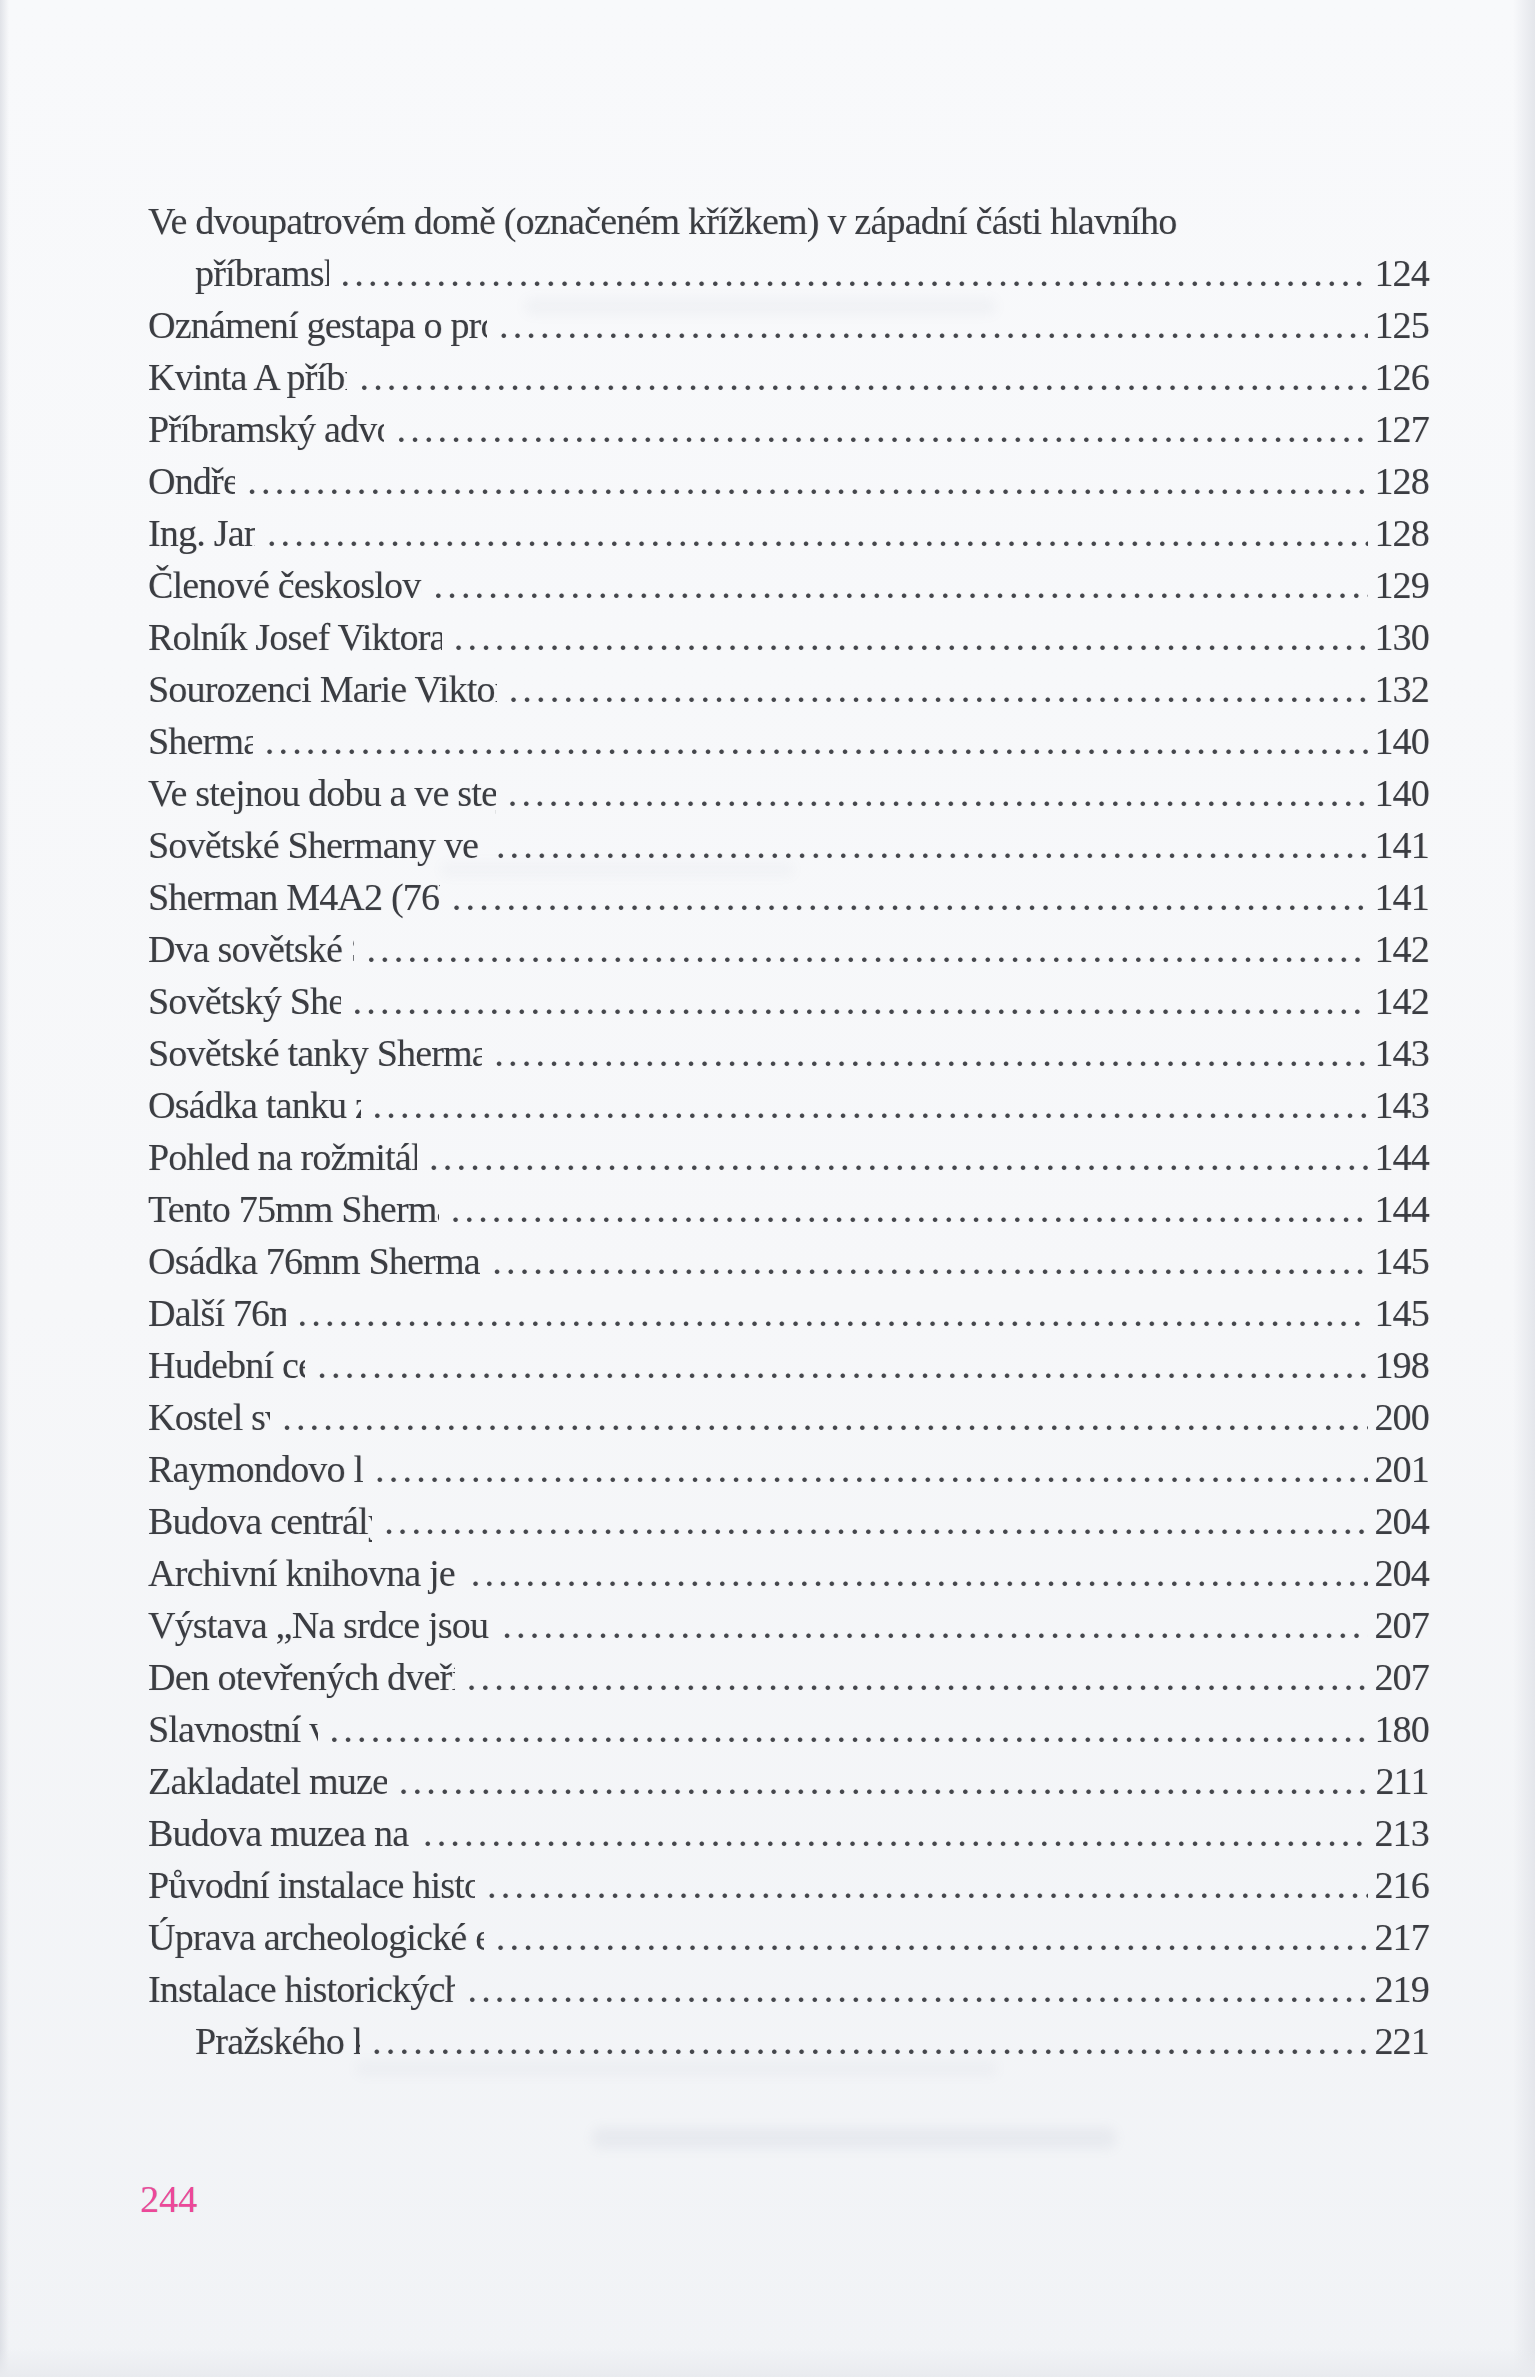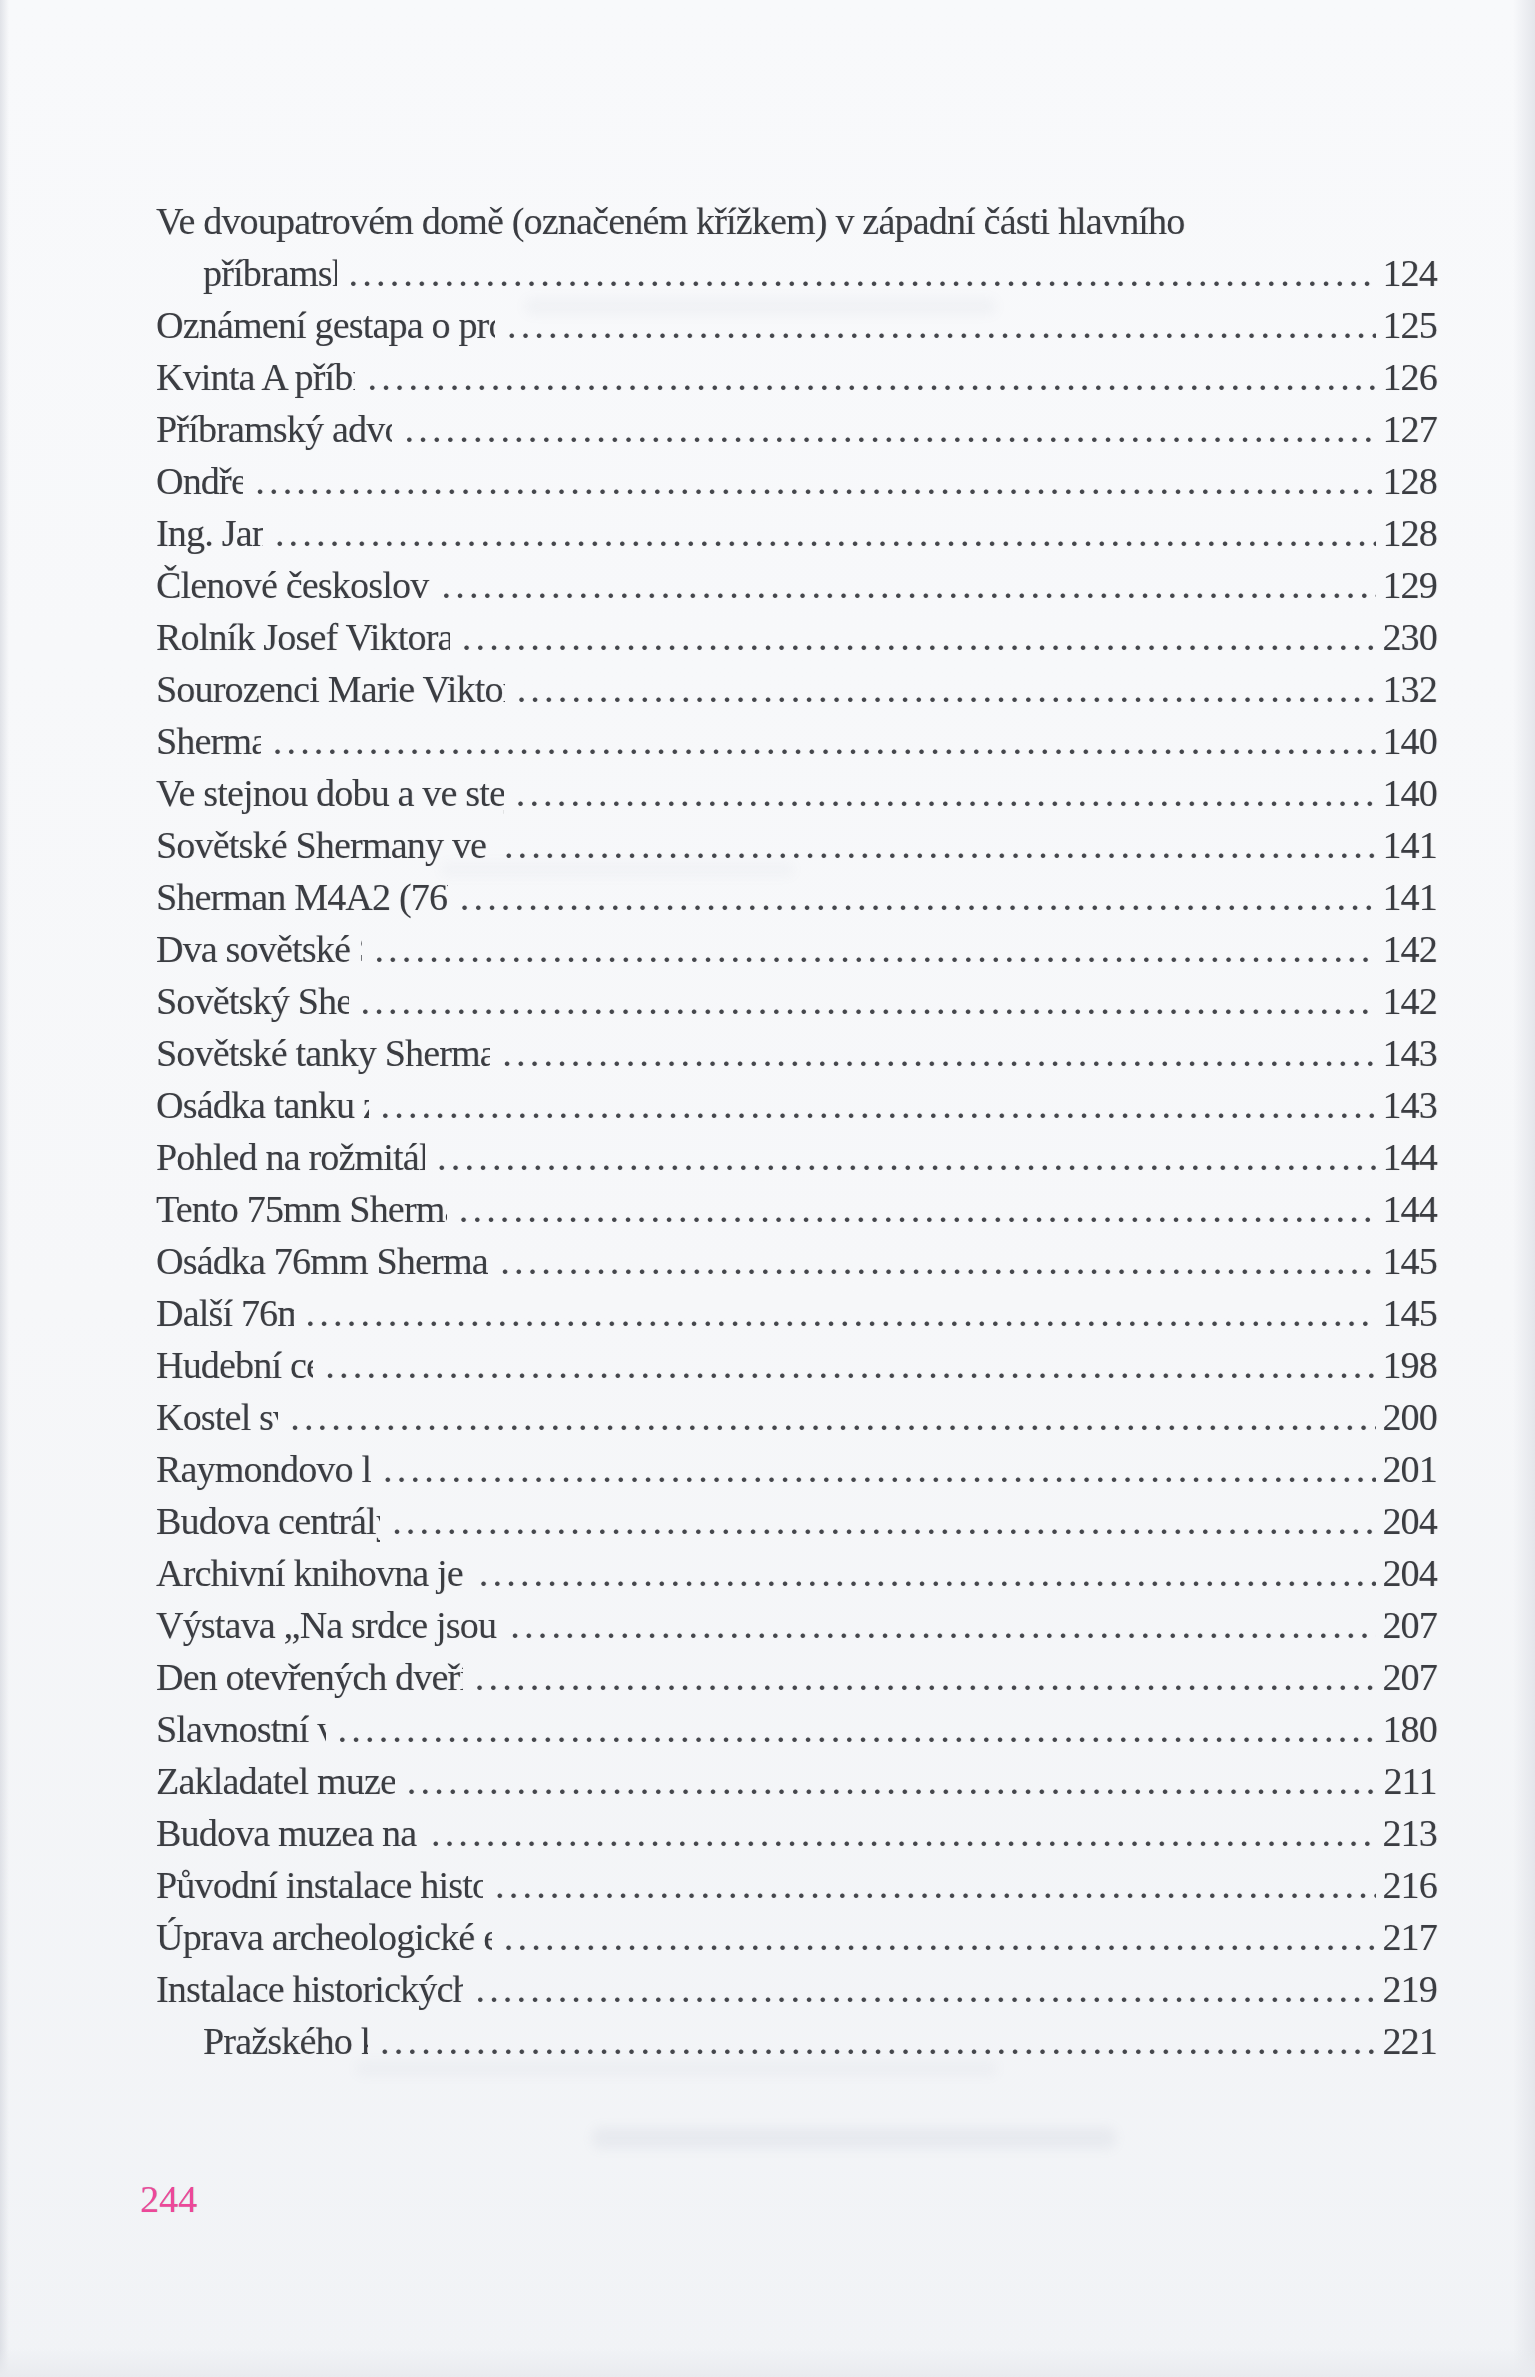--- a/index.html
+++ b/index.html
@@ -38,21 +38,21 @@
     border-radius: 8.5px;
     pointer-events: none;
   }
   .smudge.s1 { left: 524px;  top: 298px;  width: 473px; height: 17px; }
   .smudge.s2 { left: 440px;  top: 862px; width: 355px; height: 15px; opacity: .045; }
   .smudge.s3 { left: 592px;  top: 2127px; width: 524px; height: 22px; opacity: .085; }
   .smudge.s4 { left: 355px;  top: 2061px; width: 643px; height: 15px; opacity: .05; }
 
   .toc {
     position: absolute;
-    left: 156px;
+    left: 148px;
     top: 195px;
     width: 1281px;
   }
   .row {
     height: 52px;
     line-height: 52px;
     display: flex;
     align-items: baseline;
     font-size: 38px;
     letter-spacing: -0.8px;
@@ -138,21 +138,21 @@
       <span class="page">128</span>
     </div>
     <div class="row">
       <span class="title">Členové československých paradesantních skupin</span>
       <span class="leader">....................................................................................................................................................................................</span>
       <span class="page">129</span>
     </div>
     <div class="row">
       <span class="title">Rolník Josef Viktora a jeho manželka Božena z Věšína</span>
       <span class="leader">....................................................................................................................................................................................</span>
-      <span class="page">230</span>
+      <span class="page">130</span>
     </div>
     <div class="row">
       <span class="title">Sourozenci Marie Viktorová a tehdy šetnáctiletý Jiří Viktora z Věšína</span>
       <span class="leader">....................................................................................................................................................................................</span>
       <span class="page">132</span>
     </div>
     <div class="row">
       <span class="title">Sherman M4A2</span>
       <span class="leader">....................................................................................................................................................................................</span>
       <span class="page">140</span>

